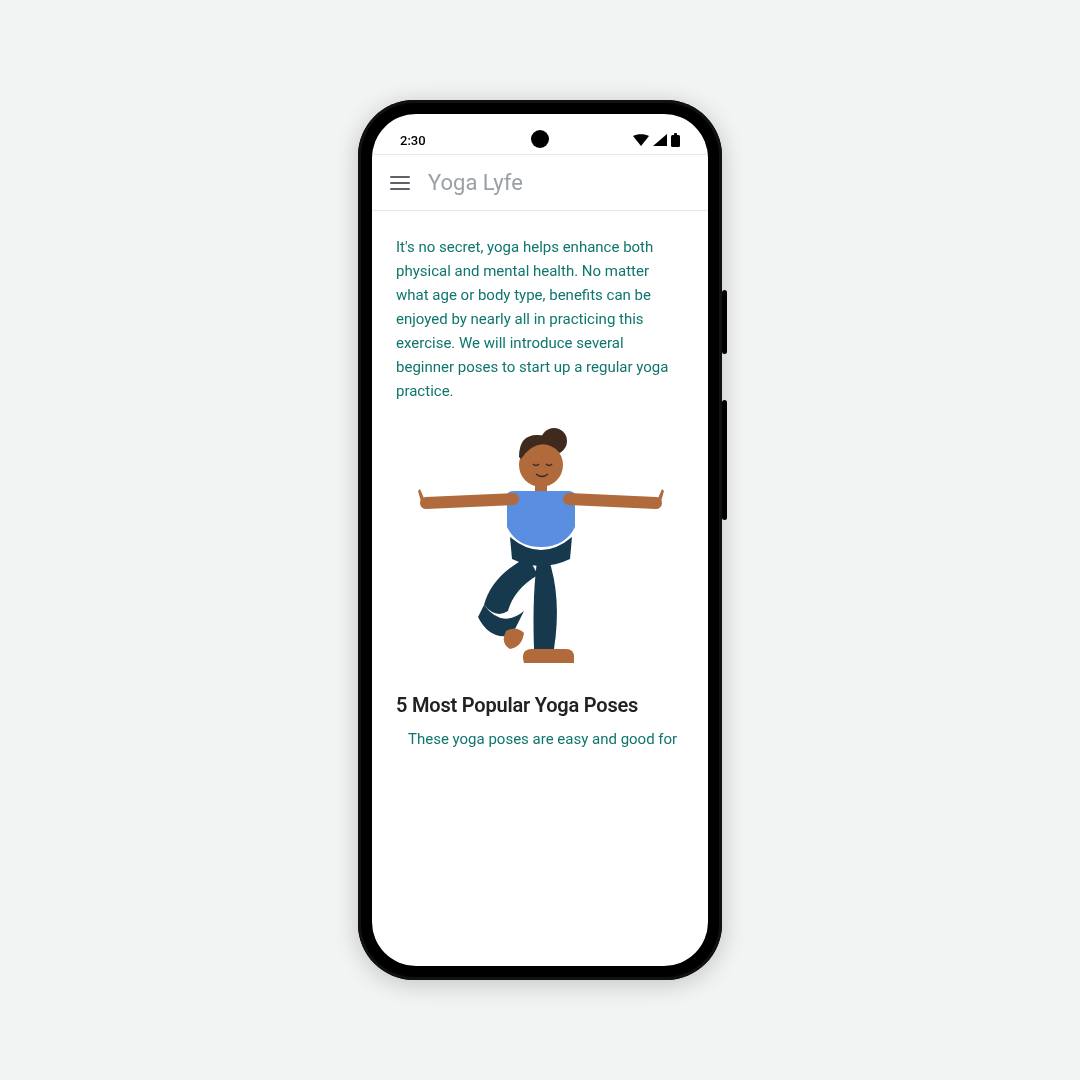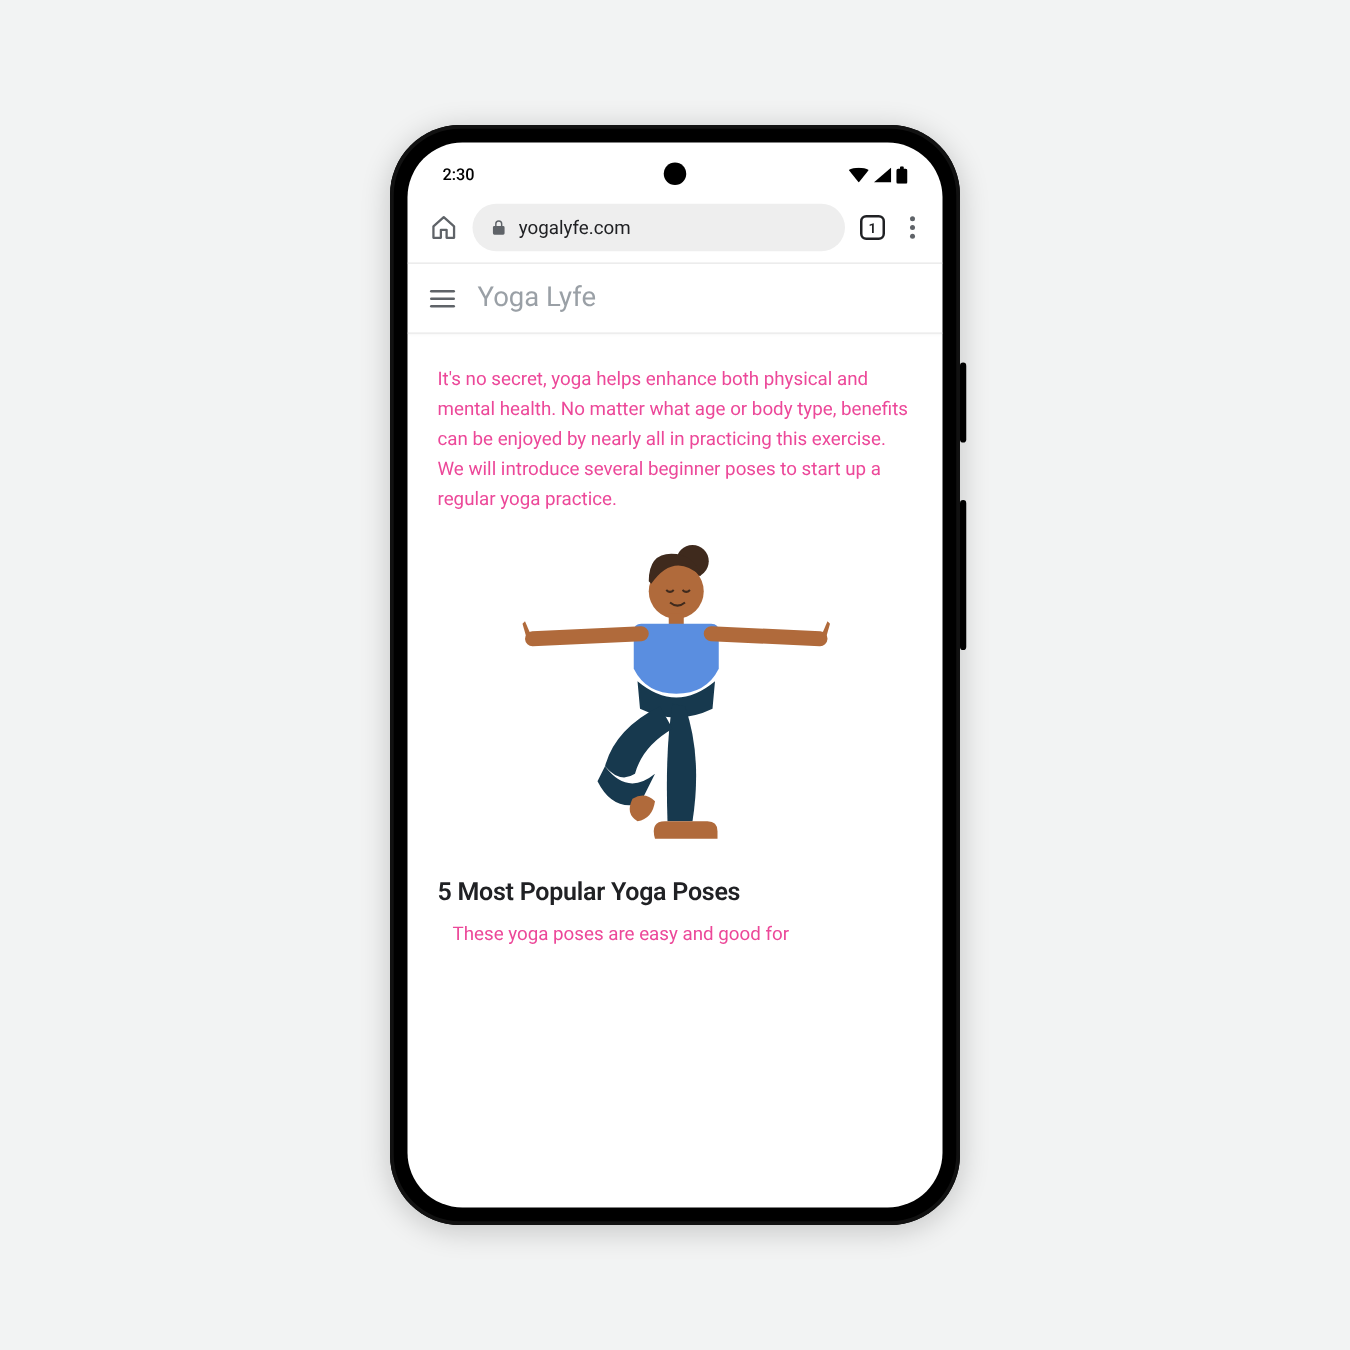--- a/index.html
+++ b/index.html
@@ -8,21 +8,21 @@
     background: #f2f3f3;
     font-family: -apple-system, BlinkMacSystemFont, "Segoe UI", Roboto, Arial, sans-serif;
     display: flex;
     align-items: center;
     justify-content: center;
   }
 
   
   .phone {
     position: relative;
-    width: 456px;
+    width: 364px;
     height: 880px;
     background: #000;
     border-radius: 56px;
     box-shadow: 0 4px 24px rgba(0,0,0,0.2);
   }
   .phone::before { 
     content:"";
     position:absolute; inset:0;
     border-radius:56px;
     box-shadow: inset 0 0 0 3px #111;
@@ -128,21 +128,21 @@
   .article h1 {
     font-size: 25px;
     font-weight: 600;
     letter-spacing: -0.2px;
     margin-top: 22px;
     margin-bottom: 14px;
   }
   .article p {
     font-size: 15px;
     line-height: 1.6;
-    color: #ec4899;
+    color: #0f766e;
     margin-bottom: 16px;
   }
   .illus {
     display: flex;
     justify-content: center;
     margin: 6px 0 14px 0;
   }
   .article h2 {
     font-size: 20px;
     font-weight: 600;
@@ -174,39 +174,20 @@
         <svg width="14" height="12" viewBox="0 0 14 12">
             <path fill="#000" d="M0 12 L14 12 L14 0 Z"></path>
           </svg>
         <svg width="9" height="14" viewBox="0 0 9 14">
             <rect x="0" y="2" width="9" height="12" rx="1.5" fill="#000"></rect>
             <rect x="3" y="0" width="3" height="2.5" rx="1" fill="#000"></rect>
           </svg>
       </div>
     </div>
 
-    <div class="toolbar">
-      <svg class="home-icon" viewBox="0 0 24 24" fill="none" stroke="#5f6368" stroke-width="2" stroke-linejoin="round">
-          <path d="M3 11 L12 3 L21 11 L21 21 L14.5 21 L14.5 14 L9.5 14 L9.5 21 L3 21 Z"></path>
-        </svg>
-      <div class="omnibox">
-        <svg class="lock-icon" viewBox="0 0 24 24" fill="#5f6368">
-            <path d="M12 2a5 5 0 0 0-5 5v3H6a2 2 0 0 0-2 2v8a2 2 0 0 0 2 2h12a2 2 0 0 0 2-2v-8a2 2 0 0 0-2-2h-1V7a5 5 0 0 0-5-5zm-3 5a3 3 0 1 1 6 0v3H9V7z"></path>
-          </svg>
-        <span>yogalyfe.com</span>
-      </div>
-      <div class="tabswitch">
-        <span>1</span>
-      </div>
-      <div class="menu-dots">
-        <span></span>
-          <span></span>
-          <span></span>
-      </div>
-    </div>
     <div class="toolbar-divider"></div>
 
     <div class="siteheader">
       <div class="hamburger">
         <span></span>
           <span></span>
           <span></span>
       </div>
       <span class="sitename">Yoga Lyfe</span>
     </div>

